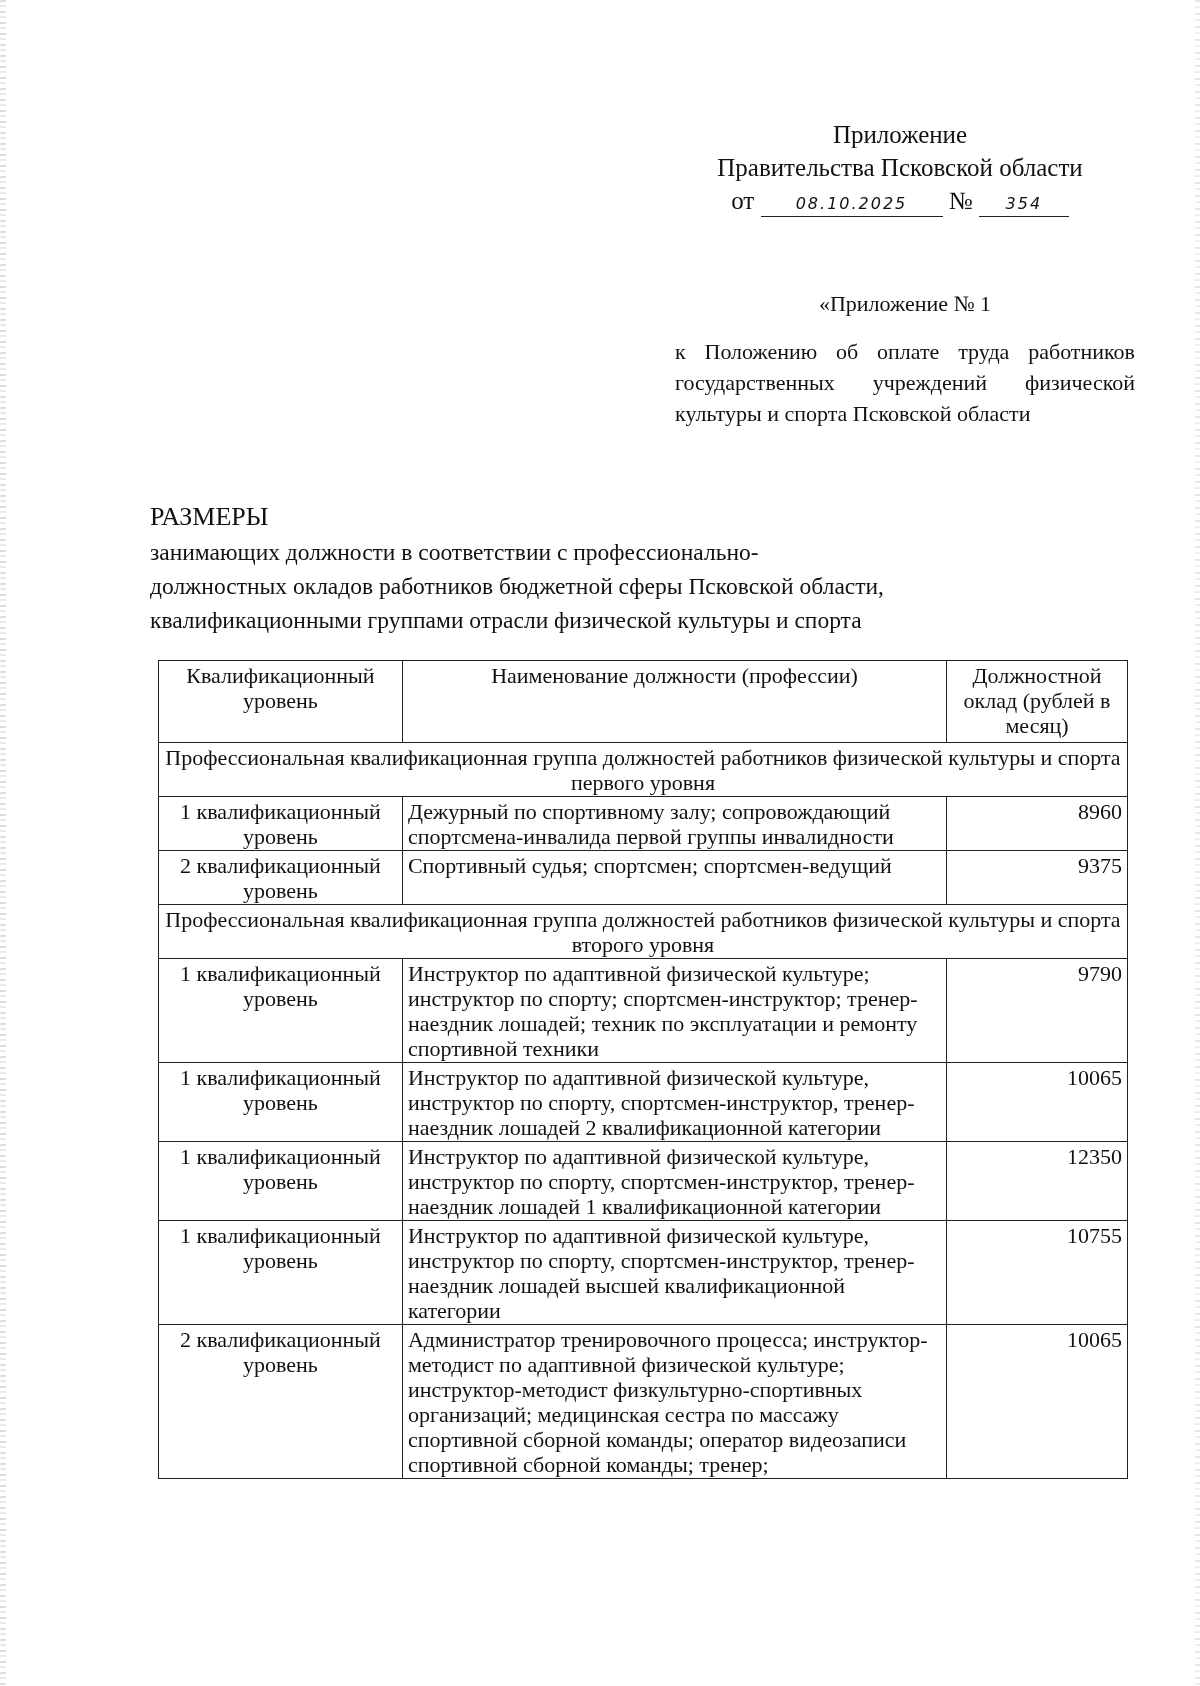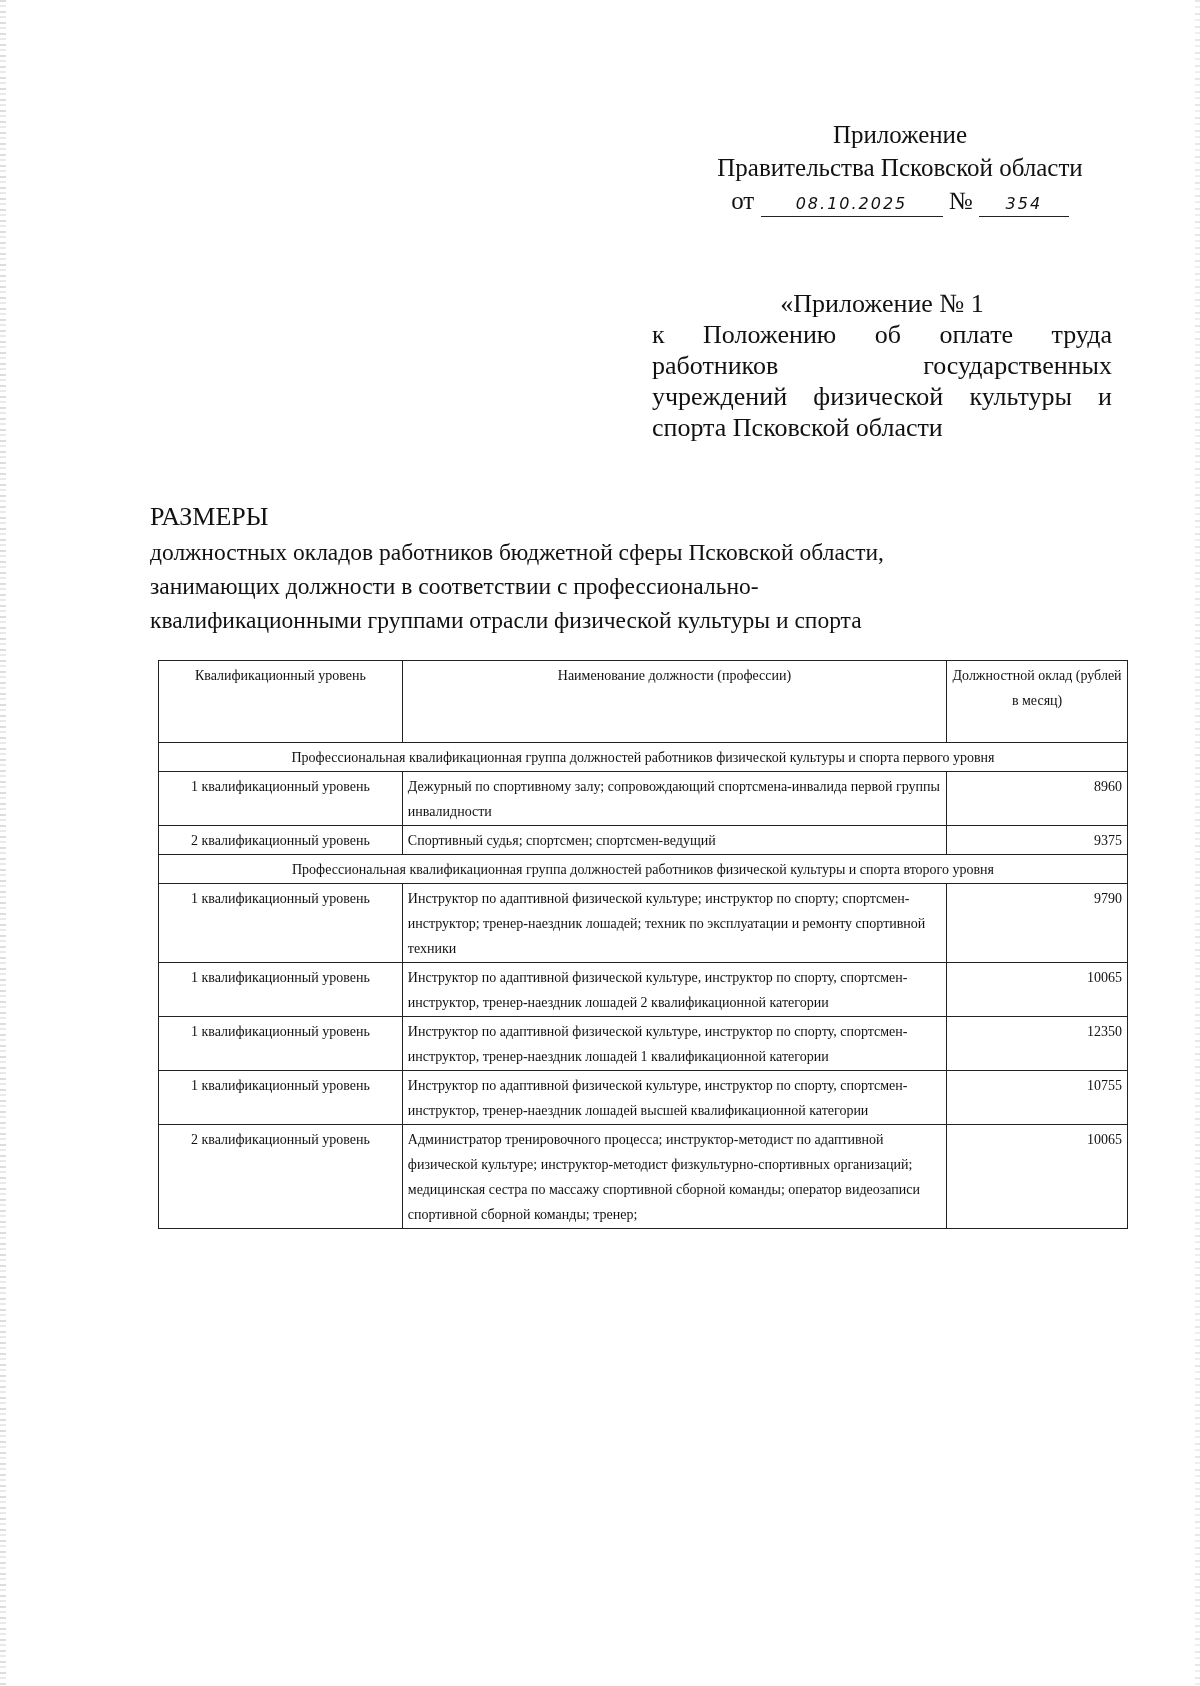--- a/index.html
+++ b/index.html
@@ -11,31 +11,31 @@
          background:repeating-linear-gradient(180deg,#d8d8d8 0 2px,#fff 2px 6px,#e4e4e4 6px 8px,#fff 8px 13px); opacity:.6; }
 
   .approval { position:absolute; left:680px; top:118px; width:440px; text-align:center;
          font-size:25px; line-height:33px; }
   .approval .line { white-space:nowrap; }
   .hand { font-family:"DejaVu Sans", sans-serif; font-style:italic; font-size:16px;
          display:inline-block; border-bottom:1.5px solid #222; padding:0 6px; line-height:24px; letter-spacing:2px; }
   .hand.date { width:170px; }
   .hand.num { width:78px; }
 
-  .annex { position:absolute; left:652px; top:288px; width:460px; font-size:26px; line-height:31px;font-family:Liberation Serif, serif; }
+  .annex { position:absolute; left:675px; top:288px; width:460px; font-size:22px; line-height:31px;font-family:Liberation Serif, serif; }
   .annex .title { text-align:center; }
-  .annex .body { text-align:justify; text-align-last:left; }
+  .annex .body { text-align:justify; text-align-last:left;margin-top:17px; }
 
   .heading { position:absolute; left:150px; top:499px; width:975px; text-align:left;
          font-weight:normal; }
   .heading .h1 { font-size:26px; line-height:36px; }
   .heading .h2 { font-size:23.5px; line-height:34px; }
 
   table.salary { position:absolute; left:158px; top:660px; width:970px; border-collapse:collapse;
-         font-size:14px; line-height:25px; }
+         font-size:22px; line-height:25px; }
   table.salary td, table.salary th { border:1.5px solid #222; vertical-align:top; padding:2px 5px 1px 5px; font-weight:normal; }
   .c1 { width:233px; text-align:center; }
   .c2 { width:534px; text-align:left; }
   .c3 { width:170px; text-align:right; }
   th.c2 { text-align:center; }
   th.c3 { text-align:center; }
   td.group { text-align:center; }
   tr.head th { height:78px; }
 </style>
 </head>
@@ -55,22 +55,22 @@
   </div>
 </div>
 
 <div class="annex">
   <div class="title">«Приложение № 1</div>
   <div class="body">к Положению об оплате труда работников государственных учреждений физической культуры и спорта Псковской области</div>
 </div>
 
 <div class="heading">
   <div class="h1">РАЗМЕРЫ</div>
+  <div class="h2">занимающих должности в соответствии с профессионально-</div>
   <div class="h2">должностных окладов работников бюджетной сферы Псковской области,</div>
-  <div class="h2">занимающих должности в соответствии с профессионально-</div>
   <div class="h2">квалификационными группами отрасли физической культуры и спорта</div>
 </div>
 
 <table class="salary">
   <tbody>
       <tr class="head">
     <th class="c1">Квалификационный уровень</th>
     <th class="c2">Наименование должности (профессии)</th>
     <th class="c3">Должностной оклад (рублей в месяц)</th>
   </tr>

